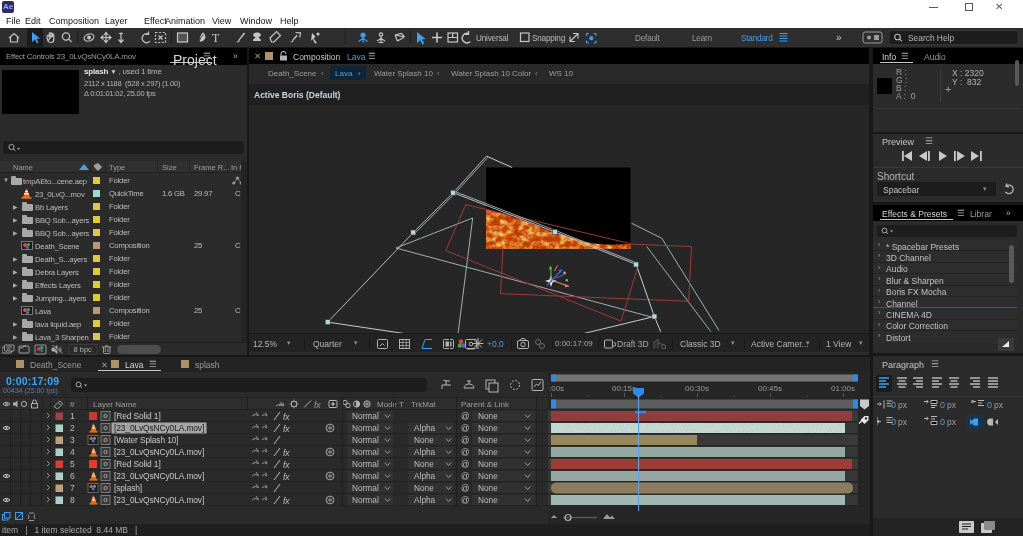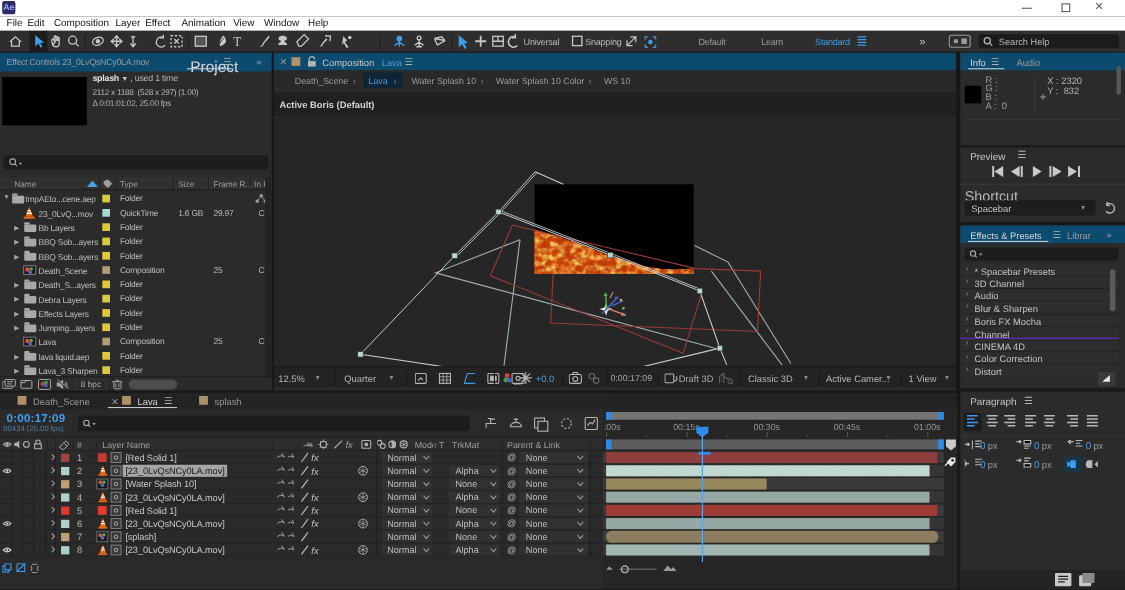--- a/index.html
+++ b/index.html
@@ -1,21 +1,21 @@
 <!DOCTYPE html>
 <html><head>
 <meta charset="utf-8">
 <style>
 * { margin:0; padding:0; box-sizing:border-box; }
 html,body { width:1023px; height:536px; overflow:hidden; background:#181818;
   font-family:"Liberation Sans", sans-serif; }
 .abs { position:absolute; }
 #stage { position:relative; width:1023px; height:536px; background:#181818; }
 .panel { position:absolute; background:#2b2b2b; }
-.tabbar { position:absolute; left:0; right:0; top:0; height:17px; background:#0c4a6e; color:#9b9b9b; font-size:8.5px; }
+.tabbar { position:absolute; left:0; right:0; top:0; height:17px; background:#000000; color:#9b9b9b; font-size:8.5px; }
 .t { position:absolute; white-space:nowrap; }
 .chev { color:#8a8a8a; }
 .prow { position:absolute; left:0; width:247px; height:13px; font-size:7.7px; letter-spacing:-0.2px; }
 .prow .nm { position:absolute; left:35px; top:2.5px; white-space:nowrap; }
 .prow .ar { position:absolute; left:13px; top:3px; color:#a5a5a5; font-size:6px; }
 .prow .sw { position:absolute; left:93px; top:3px; width:7px; height:7px; }
 .prow .ty { position:absolute; left:109px; top:2px; }
 .fold { position:absolute; left:22px; top:4px; width:11px; height:7px; background:#a8a8a8; border-radius:1px; }
 .fold:before { content:''; position:absolute; left:0; top:-2px; width:5px; height:2px; background:#a8a8a8; border-radius:1px 1px 0 0; }
 .sw.y { background:#ddc93e; } .sw.c { background:#a5d8d3; } .sw.t { background:#b69a74; }
@@ -31,21 +31,21 @@
   <div class="abs" style="left:929px;top:7px;width:9px;height:1px;background:#595959;"></div>
   <div class="abs" style="left:965px;top:3px;width:8px;height:8px;border:1px solid #595959;"></div>
   <div class="abs" style="left:995px;top:2px;font-size:10px;color:#595959;line-height:10px;">✕</div>
 </div>
 
 <div class="abs" style="left:0;top:15px;width:1023px;height:13px;background:#ffffff;font-size:9px;color:#141414;">
   <span class="t" style="left:6px;top:1px;">File</span>
   <span class="t" style="left:25px;top:1px;">Edit</span>
   <span class="t" style="left:49px;top:1px;">Composition</span>
   <span class="t" style="left:105px;top:1px;">Layer</span>
-  <span class="t" style="left:132px;top:1px;text-align:center;">Effect</span>
+  <span class="t" style="left:144px;top:1px;text-align:center;">Effect</span>
   <span class="t" style="left:165px;top:1px;">Animation</span>
   <span class="t" style="left:212px;top:1px;">View</span>
   <span class="t" style="left:240px;top:1px;">Window</span>
   <span class="t" style="left:280px;top:1px;">Help</span>
 </div>
 
 <div id="toolbar" class="abs" style="left:0;top:28px;width:1023px;height:19px;background:#2e2e2e;color:#c6c6c6;">
   <svg class="abs" style="left:0;top:0;" width="1023" height="19" viewBox="0 0 1023 19">
     <g fill="none" stroke="#c6c6c6" stroke-width="1.2">
 
@@ -543,21 +543,21 @@
   <svg class="abs" style="left:28px;top:16px;" width="85" height="12">
     <g fill="#c9c9c9">
       <path d="M1 1 v10 h1.8 v-10 z M11 1 v10 l-8-5 z"></path>
       <path d="M26 1 v10 l-8-5 z M27 1 v10 h1.8 v-10 z"></path>
       <path d="M38 1 v10 l8-5 z"></path>
       <path d="M53 1 v10 h1.8 v-10 z M56 1 v10 l8-5 z"></path>
       <path d="M70 1 v10 l8-5 z M79 1 v10 h1.8 v-10 z"></path>
     </g>
   </svg>
   <div class="abs" style="left:0px;top:33px;width:150px;height:1px;background:#383838;"></div>
-  <span class="t" style="left:4px;top:37px;font-size:13px;color:#b5b5b5;">Shortcut</span>
+  <span class="t" style="left:4px;top:37px;font-size:10px;color:#b5b5b5;">Shortcut</span>
   <div class="abs" style="left:4px;top:48px;width:119px;height:14px;background:#1d1d1d;border-radius:2px;">
     <span class="t" style="left:6px;top:3px;font-size:8.5px;color:#c5c5c5;">Spacebar</span>
     <span class="t chev" style="left:106px;top:3px;font-size:7px;">▾</span>
   </div>
   <svg class="abs" style="left:130px;top:49px;" width="13" height="13">
         <path d="M3.2 3 A4.3 4.3 0 1 1 2.5 9" fill="none" stroke="#b5b5b5" stroke-width="1.3"></path>
         <path d="M3.8 0.5 L3 3.4 L6 4.2" fill="none" stroke="#b5b5b5" stroke-width="1.3"></path>
       </svg>
 </div>
 <div class="panel" id="fxpanel" style="left:873px;top:205px;width:150px;height:148px;">
@@ -1036,15 +1036,18 @@
       <g fill="none" stroke="#3e9df0" stroke-width="1">
             <rect x="13.5" y="0.5" width="7" height="7"></rect>
             <path d="M13.5 7.5 l7 -7"></path>
           </g>
       <g fill="none" stroke="#9a9a9a" stroke-width="1">
             <path d="M27 1 h5 M27 8.5 h5 M26 2.5 q2 2.3 0 4.5 M33 2.5 q-2 2.3 0 4.5"></path>
           </g>
     </svg>
   </div>
 
+  <div class="abs" style="left:0;top:167px;width:870px;height:12px;background:#1f1f1f;">
+    <span class="t" style="left:2px;top:1px;font-size:8.5px;color:#ababab;">item&nbsp;&nbsp; |&nbsp;&nbsp; 1 item selected&nbsp; 8.44 MB&nbsp;&nbsp; |</span>
+  </div>
 </div>
 
 </div>
 
 </body></html>

